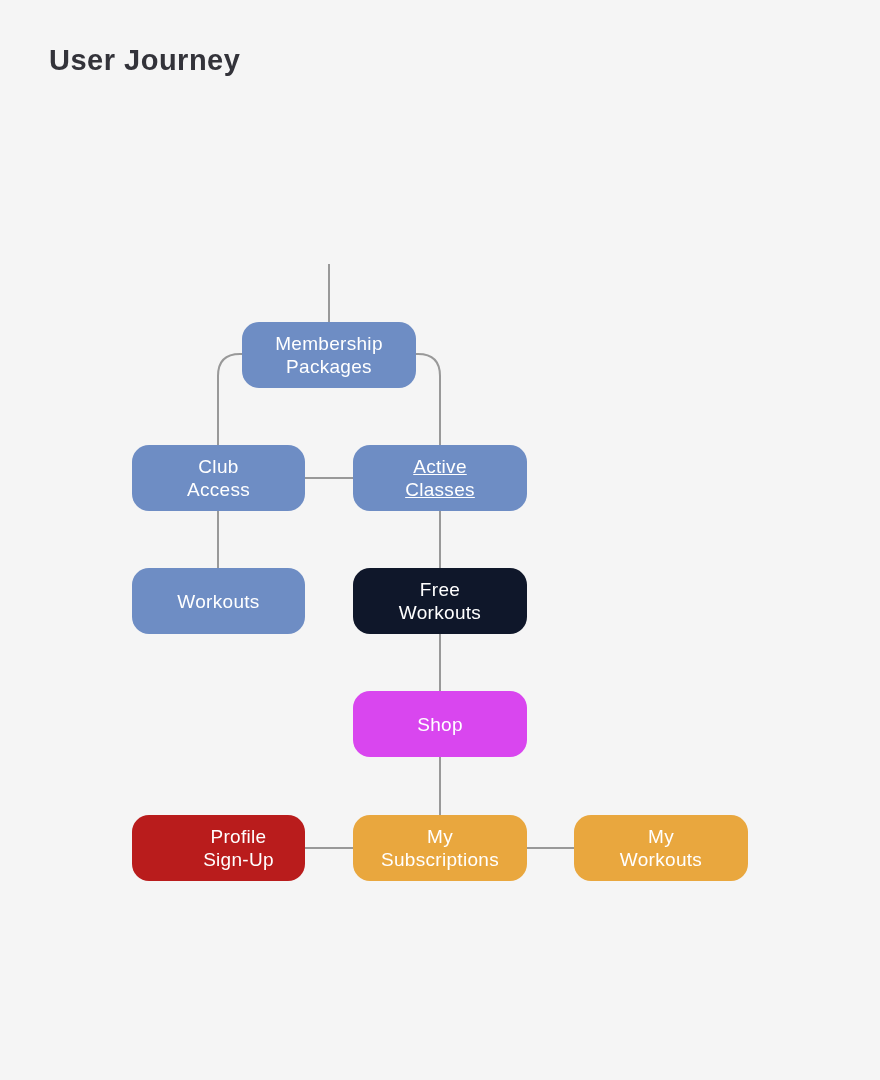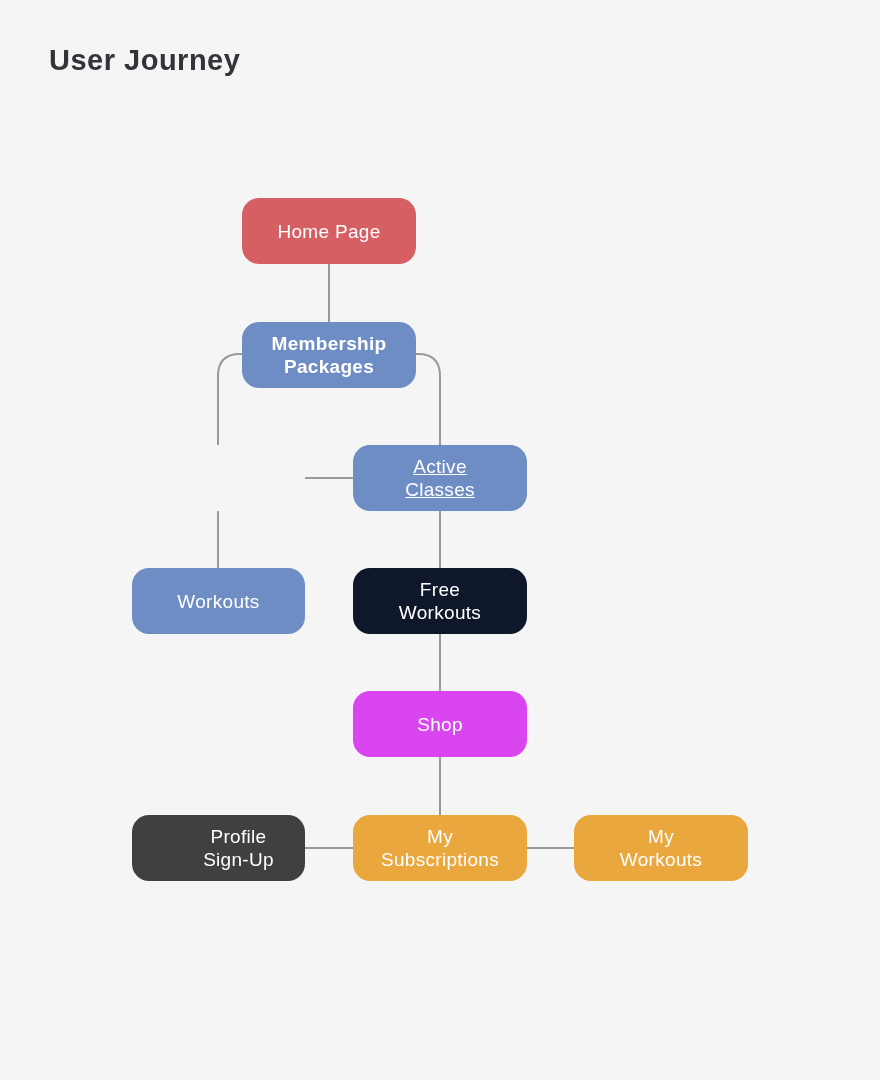--- a/index.html
+++ b/index.html
@@ -37,21 +37,21 @@
     border-radius: 17px;
     color: #ffffff;
     font-size: 19px;
     line-height: 23px;
     letter-spacing: 0.3px;
     white-space: pre-line;
     cursor: default;
   }
   
   #n-home          { left: 242px; top: 198px; width: 174px; height: 66px; }
-  #n-membership    { left: 242px; top: 322px; width: 174px; height: 66px; font-weight: bold; }
+  #n-membership    { left: 242px; top: 322px; width: 174px; height: 66px; }
   #n-club-access   { left: 132px; top: 445px; width: 173px; height: 66px; }
   #n-active-classes{ left: 353px; top: 445px; width: 174px; height: 66px; }
   #n-workouts      { left: 132px; top: 568px; width: 173px; height: 66px; }
   #n-free-workouts { left: 353px; top: 568px; width: 174px; height: 66px; }
   #n-shop          { left: 353px; top: 691px; width: 174px; height: 66px; }
   #n-profile-signup   { left: 132px; top: 815px; width: 173px; height: 66px; }
   #n-my-subscriptions { left: 353px; top: 815px; width: 174px; height: 66px; }
   #n-my-workouts      { left: 574px; top: 815px; width: 174px; height: 66px; }
 </style>
 </head>
@@ -69,49 +69,50 @@
       <path d="M305 478 H353"></path>
       <path d="M218 511 V568"></path>
       <path d="M440 511 V568"></path>
       <path d="M440 634 V691"></path>
       <path d="M440 757 V815"></path>
       <path d="M305 848 H353"></path>
       <path d="M527 848 H574"></path>
     </g>
   </svg>
 
-  <div class="node" id="n-home" style="background: rgb(214, 95, 100); color: rgb(255, 255, 255);">
-    <span>Home Page</span>
-  </div>
 
   <div class="node" id="n-membership" style="background: rgb(110, 141, 196); color: rgb(255, 255, 255);">
     <span>Membership
 Packages</span>
   </div>
 
+  <div class="node" id="n-club-access" style="background: rgb(110, 141, 196); color: rgb(255, 255, 255);">
+    <span>Club
+Access</span>
+  </div>
 
   <div class="node" id="n-active-classes" style="background: rgb(110, 141, 196); color: rgb(255, 255, 255); text-decoration: underline;">
     <span>Active
 Classes</span>
   </div>
 
   <div class="node" id="n-workouts" style="background: rgb(110, 141, 196); color: rgb(255, 255, 255);">
     <span>Workouts</span>
   </div>
 
   <div class="node" id="n-free-workouts" style="background: #0f172a; color: rgb(255, 255, 255);">
     <span>Free
 Workouts</span>
   </div>
 
   <div class="node" id="n-shop" style="background: #d946ef; color: rgb(255, 255, 255);">
     <span>Shop</span>
   </div>
 
-  <div class="node" id="n-profile-signup" style="background: #404040; color: rgb(255, 255, 255); padding-left: 40px;">
+  <div class="node" id="n-profile-signup" style="background: #b91c1c; color: rgb(255, 255, 255); padding-left: 40px;">
     <span>Profile
 Sign-Up</span>
   </div>
 
   <div class="node" id="n-my-subscriptions" style="background: rgb(233, 167, 62); color: rgb(255, 255, 255);">
     <span>My
 Subscriptions</span>
   </div>
 
   <div class="node" id="n-my-workouts" style="background: rgb(233, 167, 62); color: rgb(255, 255, 255);">

